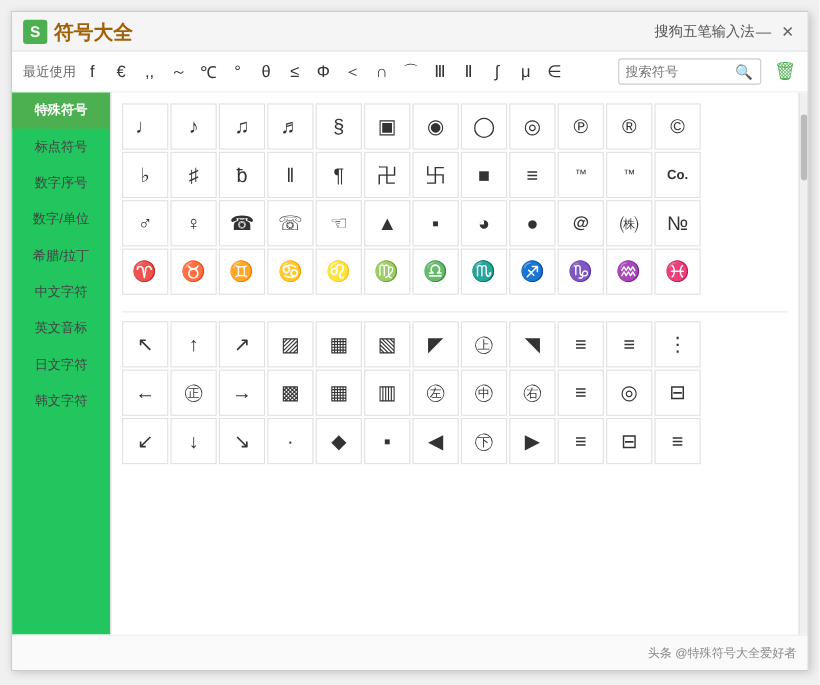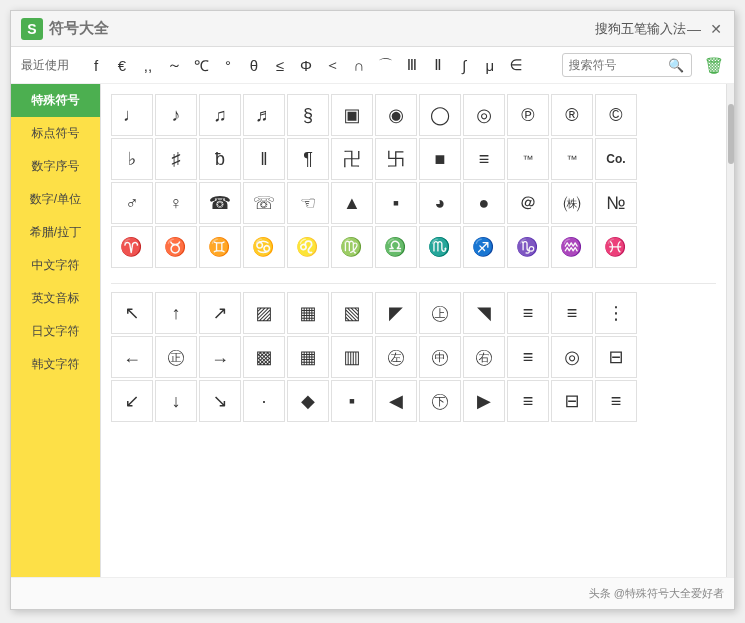--- a/index.html
+++ b/index.html
@@ -39,23 +39,23 @@
       background: #4caf50;
       color: white;
       font-weight: bold;
       font-size: 14px;
       display: flex;
       align-items: center;
       justify-content: center;
       border-radius: 3px;
     }
     .title-bar-title {
-      font-size: 15px;
+      font-size: 18px;
       font-weight: bold;
-      color: #737373;
+      color: #a16207;
     }
     .title-bar-center {
       flex: 1;
       text-align: right;
       font-size: 13px;
       color: #555;
     }
     .title-bar-controls {
       display: flex;
       gap: 6px;
@@ -76,21 +76,21 @@
       display: flex;
       align-items: center;
       padding: 6px 10px;
       border-bottom: 1px solid #eee;
       background: #fff;
       gap: 4px;
     }
     .toolbar-label {
       font-size: 12px;
       color: #666;
-      margin-right: 12px;
+      margin-right: 0;
       white-space: nowrap;
     }
     .recent-symbol {
       font-size: 15px;
       color: #333;
       padding: 2px 4px;
       cursor: pointer;
       min-width: 22px;
       text-align: center;
     }
@@ -119,21 +119,21 @@
       margin-left: 8px;
     }
     .main-content {
       display: flex;
       flex: 1;
       overflow: hidden;
     }
     .sidebar {
       width: 90px;
       border-right: 1px solid #e0e0e0;
-      background: #fde047;
+      background: #22c55e;
       display: flex;
       flex-direction: column;
     }
     .sidebar-item {
       padding: 8px 12px;
       font-size: 12px;
       color: #444;
       cursor: pointer;
       text-align: center;
     }

